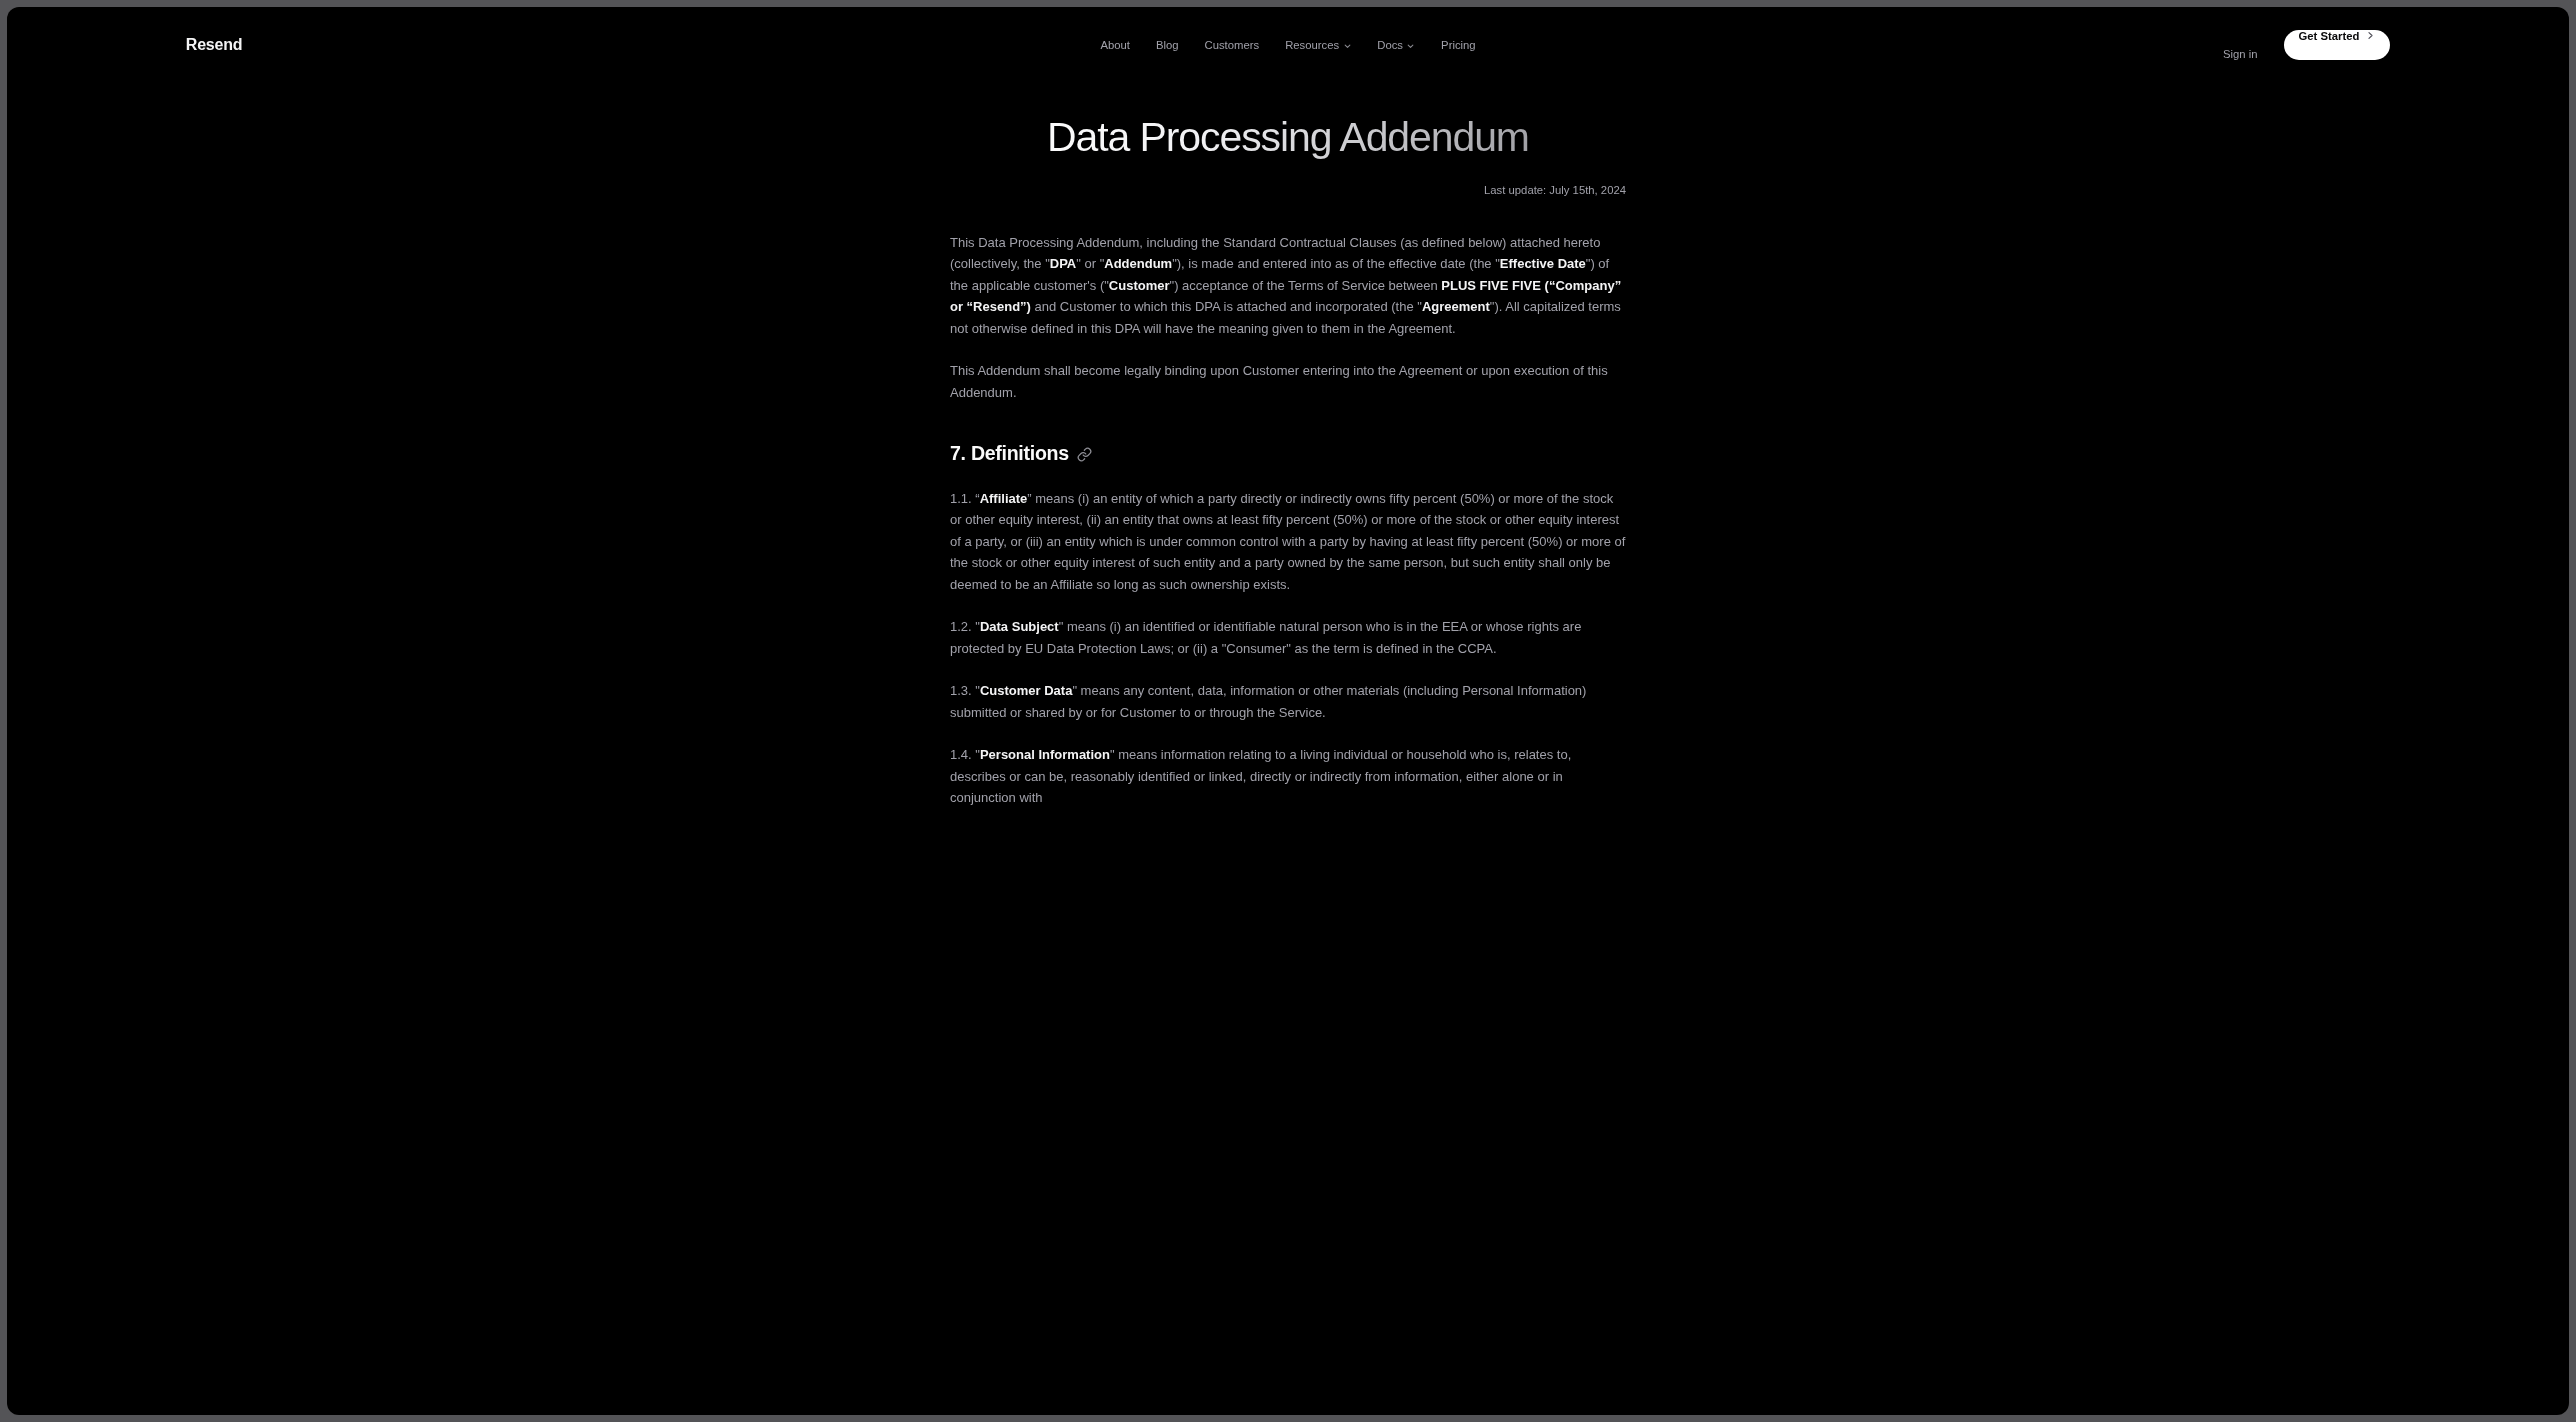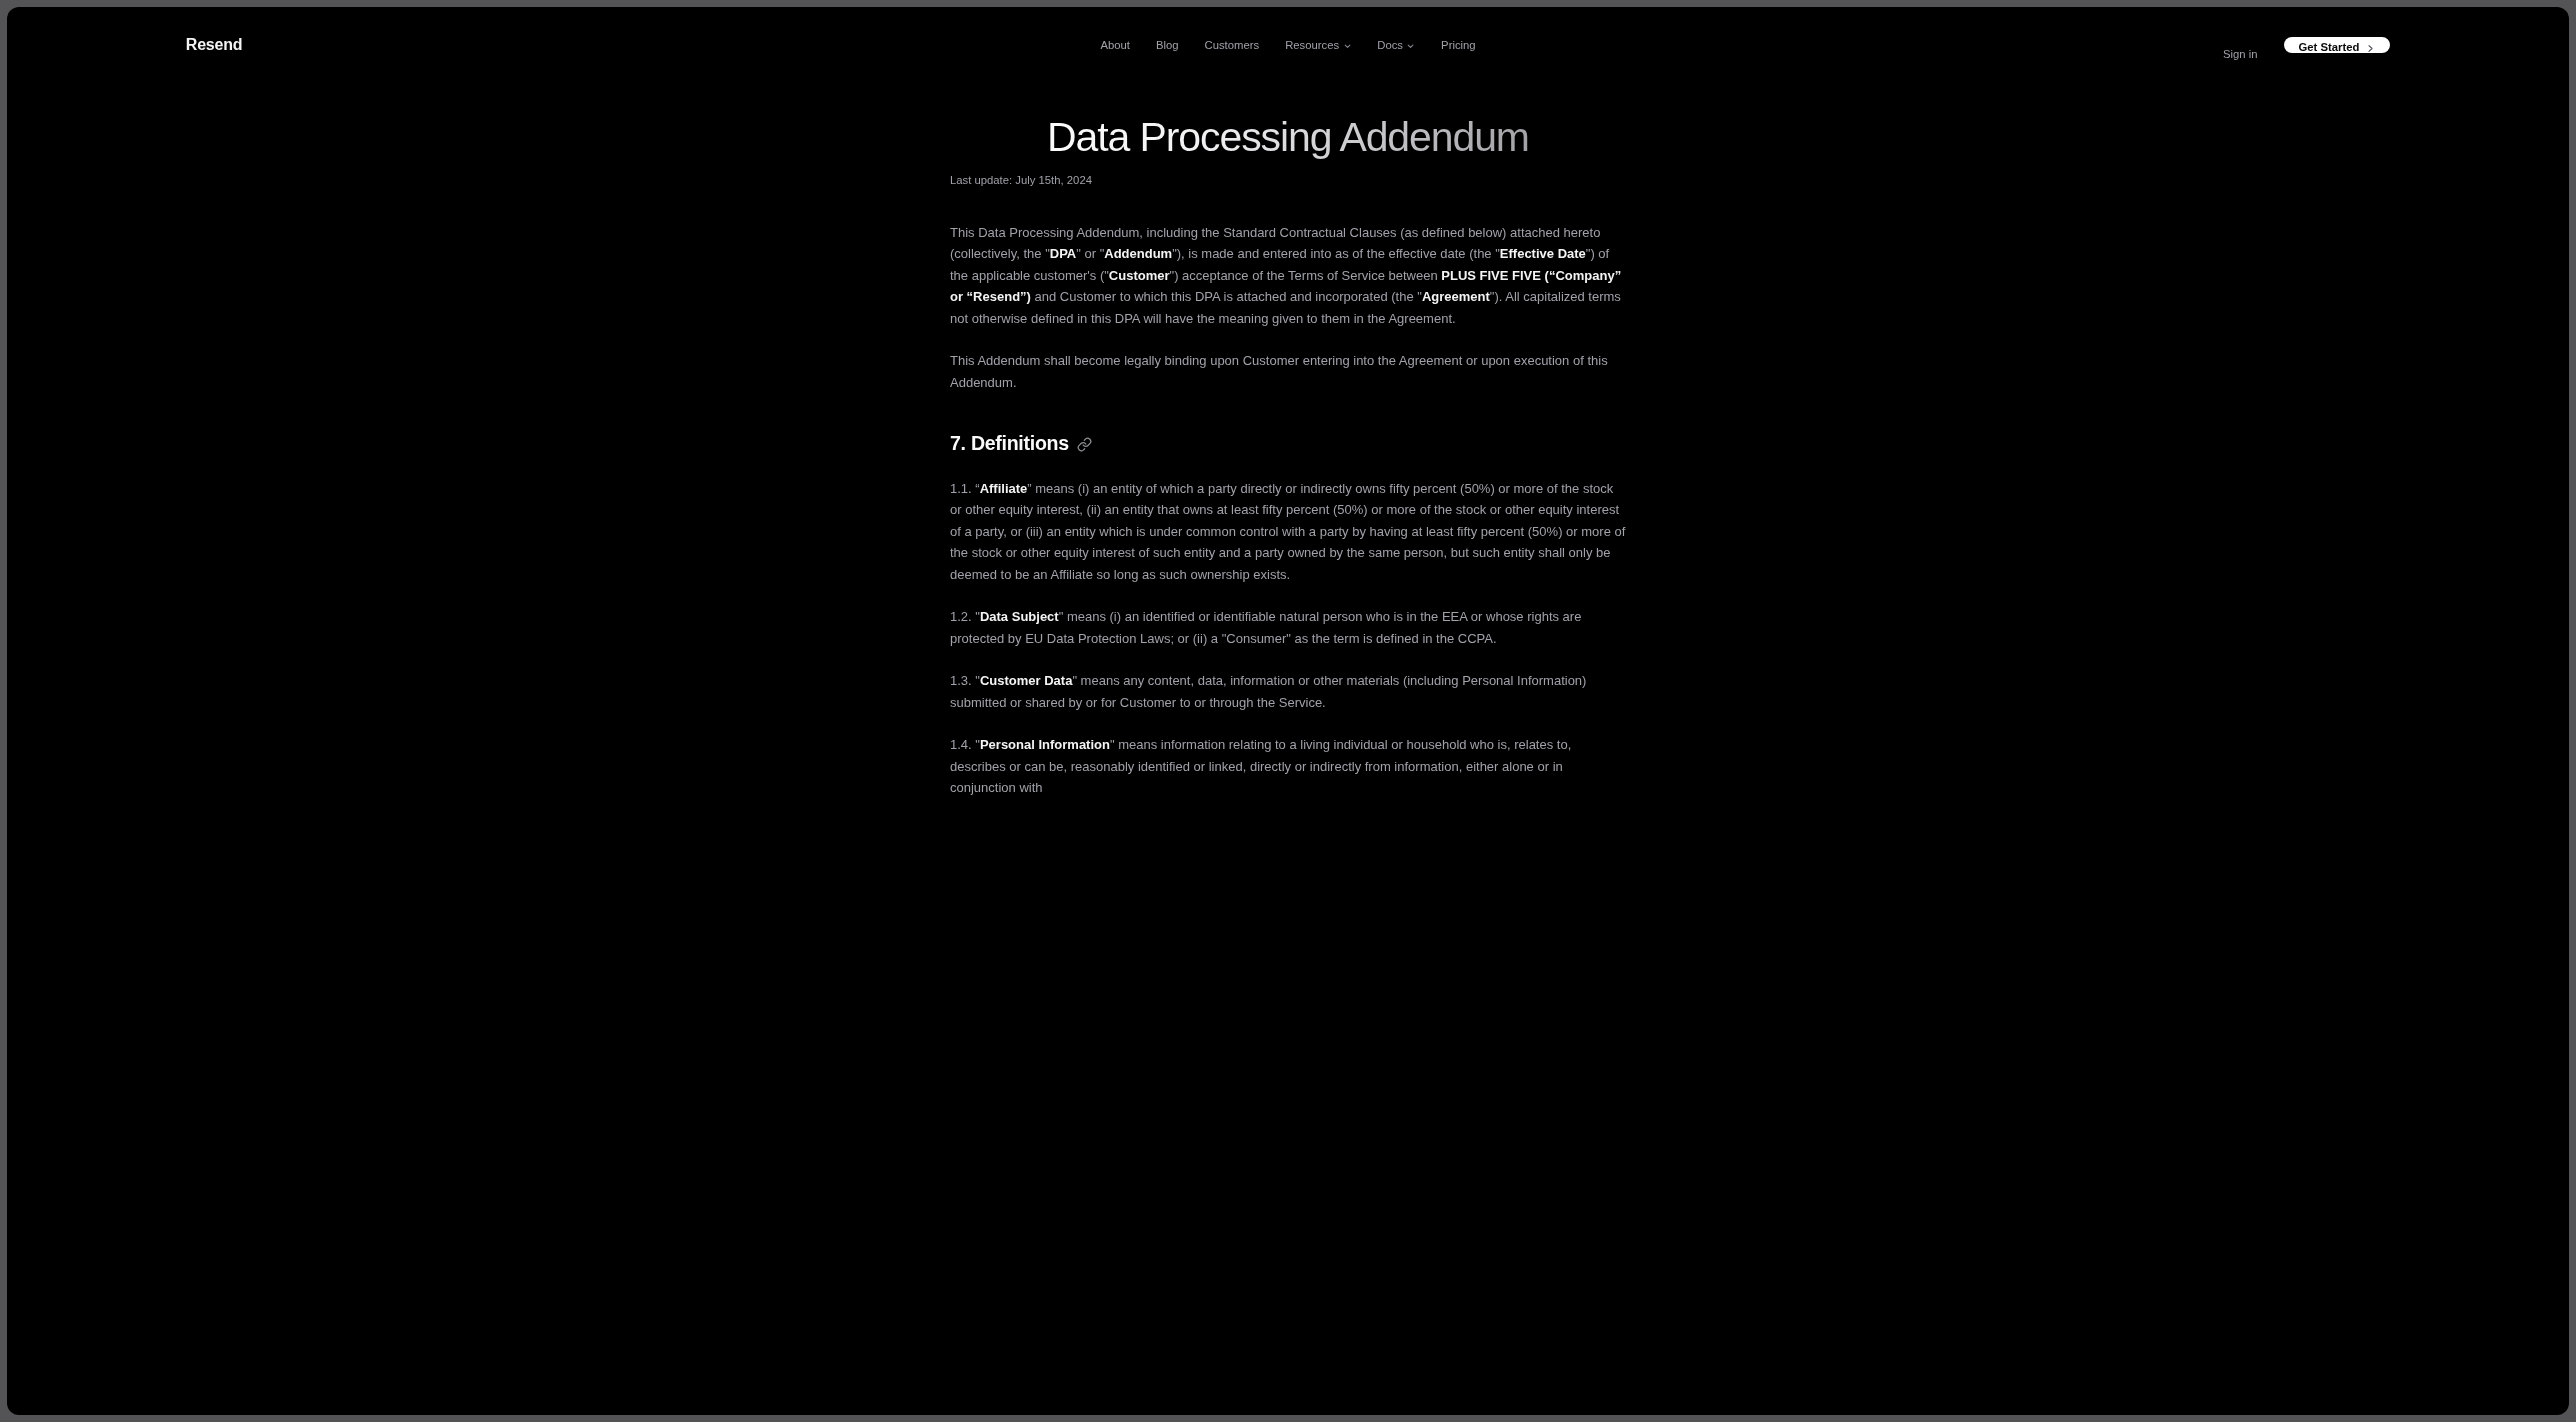--- a/index.html
+++ b/index.html
@@ -70,29 +70,29 @@
   }
   .signin {
     color: #a1a1aa;
     font-size: 11.3px;
     text-decoration: none;
     cursor: pointer;
     margin-top: 17px;
   }
   .pill {
     display: inline-flex;
-    align-items: flex-end;
+    align-items: flex-start;
     gap: 6.8px;
     background: #fff;
     color: #0a0a0b;
     font-size: 11.3px;
     font-weight: 700;
     border: none;
     border-radius: 754px;
-    height: 16px;
+    height: 30px;
     padding: 0 15px;
     cursor: pointer;
     text-decoration: none;
   }
   .pill .arrow { color: #52525b; margin-top: 0.8px; }
 
   
   .article {
     width: 676px;
     margin: 0 auto;
@@ -103,24 +103,24 @@
     font-size: 41px;
     font-weight: 500;
     letter-spacing: -1.1px;
     background: linear-gradient(115deg, #ffffff 8%, #f1f1f3 38%, #8b8b91 98%);
     -webkit-background-clip: text;
     background-clip: text;
     -webkit-text-fill-color: transparent;
     color: transparent;
   }
   .last-update {
-    text-align: left;
-    color: #a1a1aa;
-    font-size: 11.3px;
-    margin-top: 13px;
+    text-align: right;
+    color: #a1a1aa;
+    font-size: 11.3px;
+    margin-top: 23px;
   }
   .article-body { margin-top: 36px; }
   .body-p {
     color: #a1a1aa;
     font-size: 13px;
     line-height: 21.5px;
     margin: 21px 0;
   }
   .body-p strong { color: #f4f4f5; font-weight: 700; }
   .sec-heading {

